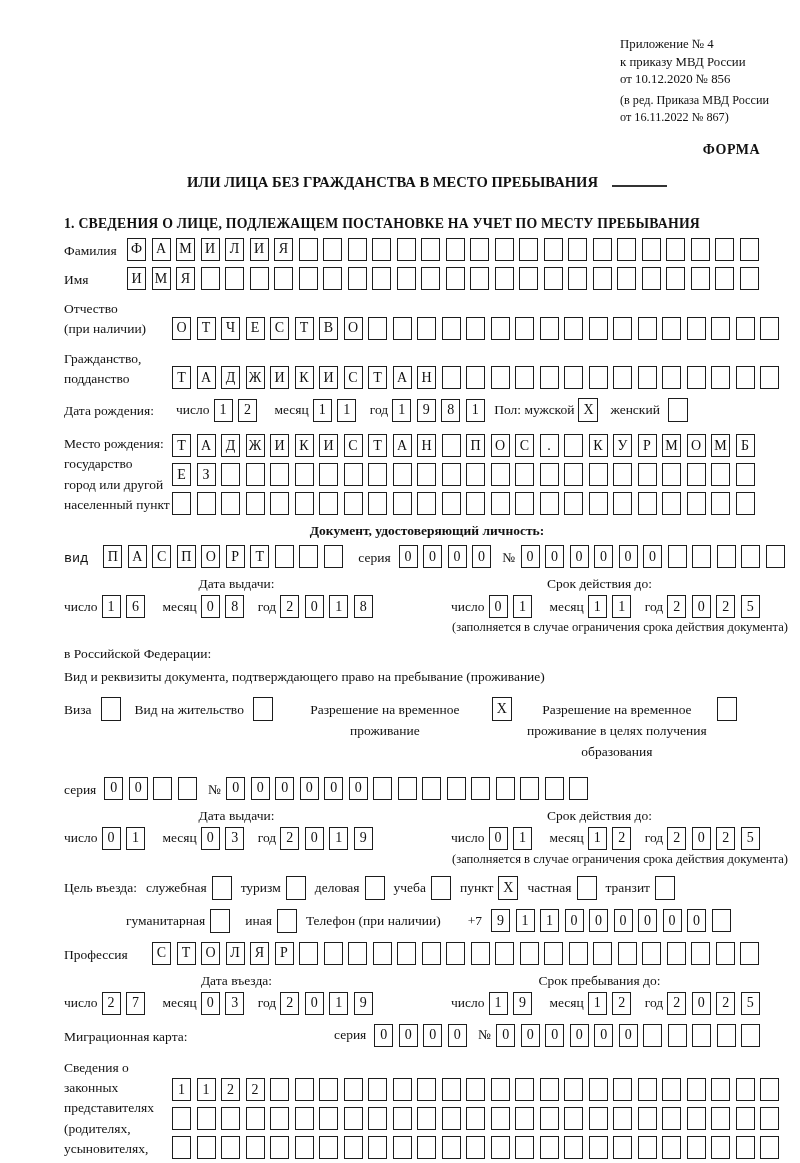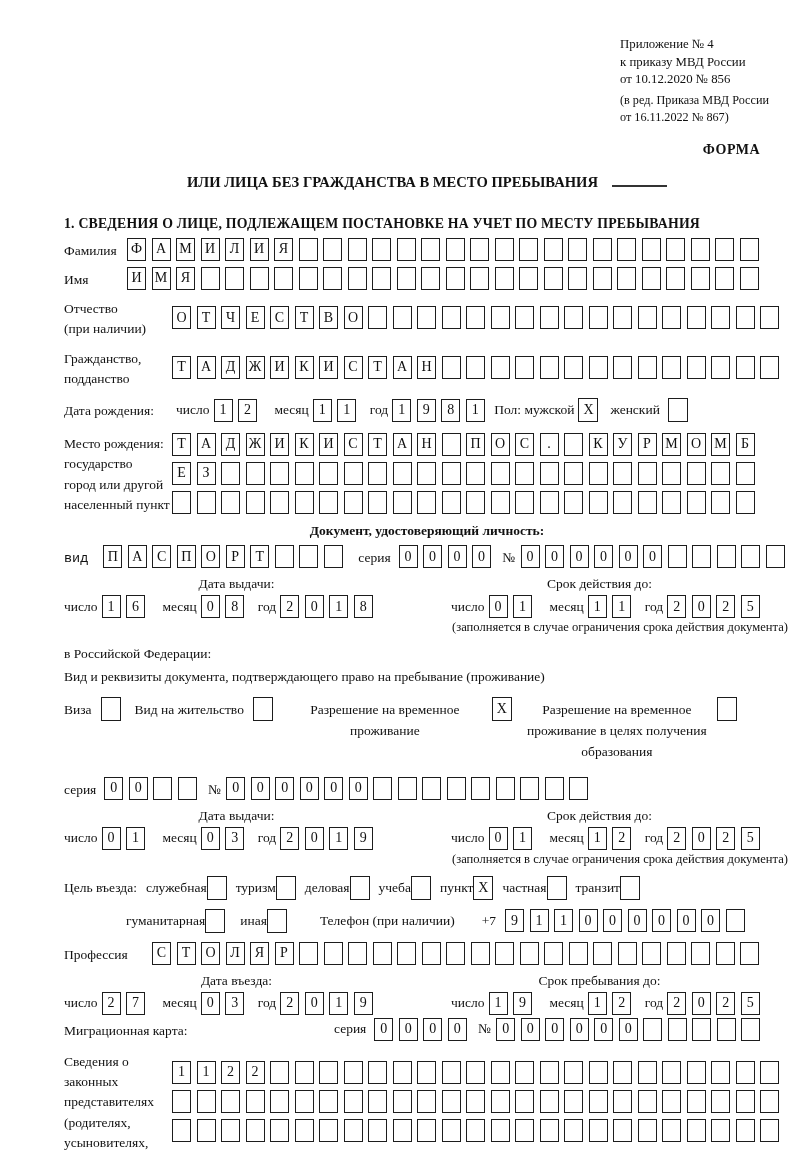--- a/index.html
+++ b/index.html
@@ -25,21 +25,21 @@
   .cell {
     width:19px; height:23px; border:1.5px solid #1d1d1d; margin-right:5.5px;
     display:inline-flex; align-items:center; justify-content:center;
     font-size:14px; flex-shrink:0; background:#fff;
   }
   .checkbox {
     width:20px; height:24px; border:1.5px solid #1d1d1d; display:inline-flex;
     align-items:center; justify-content:center; font-size:14px; flex-shrink:0; background:#fff;
   }
 
-  .row { display:flex; align-items:center; margin-top:6px; }
+  .row { display:flex; align-items:flex-end; margin-top:6px; }
   .lab { flex-shrink:0; padding-top:3px; line-height:1.5; }
   .w63 { width:63px; }
   .w108 { width:108px; }
   .stack { display:flex; flex-direction:column; gap:6px; }
 
   
   .datecols { display:flex; margin-top:8px; }
   .dcol-l { width:345px; }
   .dcol-r { flex:1; }
   .dhead { text-align:center; margin-bottom:3px; }
@@ -50,21 +50,21 @@
 
   
   .visarow { display:flex; gap:14px; margin-top:8px; align-items:flex-start; }
   .visa-opt { display:flex; gap:9px; align-items:flex-start; }
   .visa-opt .olab { padding-top:3px; line-height:1.55; }
   .olab.c { text-align:center; }
   .mw190 { max-width:196px; } .mw178 { max-width:182px; }
 
   
   .prow { display:flex; align-items:center; gap:9px; margin-top:9px; flex-wrap:nowrap; }
-  .p-item { display:flex; align-items:center; }
+  .p-item { display:flex; align-items:center; gap:5px; }
   .indent60 { margin-left:62px; }
 
   .doc-head { text-align:center; font-weight:bold; margin-top:8px; font-size:13.5px; }
   .intro { margin-top:8px; line-height:1.7; }
 
   .mig-label { width:158px; flex-shrink:0; padding-top:3px; }
   .mig-series { margin-left:112px; }
   .inline-lbl { padding-top:3px; }
   .mr8 { margin-right:8px; } .ml10 { margin-left:10px; } .mr5 { margin-right:5px; }
 </style>
@@ -553,21 +553,21 @@
   </div>
   <div class="prow indent60">
     <span class="p-item">
         <span>гуманитарная</span>
         <span class="checkbox"></span>
       </span>
     <span class="p-item" style="margin-left:6px;">
         <span>иная</span>
         <span class="checkbox"></span>
       </span>
-    <span style="margin-left:24px;">Телефон (при наличии)</span>
+    <span style="">Телефон (при наличии)</span>
     <span style="margin-left:18px;">+7</span>
     <span class="boxes">
         <span class="cell">9</span>
         <span class="cell">1</span>
         <span class="cell">1</span>
         <span class="cell">0</span>
         <span class="cell">0</span>
         <span class="cell">0</span>
         <span class="cell">0</span>
         <span class="cell">0</span>
@@ -647,21 +647,21 @@
         <span class="boxes">
             <span class="cell">2</span>
             <span class="cell">0</span>
             <span class="cell">2</span>
             <span class="cell">5</span>
           </span>
       </div>
     </div>
   </div>
 
-  <div class="row" style="align-items:center; margin-top:3px;">
+  <div class="row" style="align-items:center; margin-top:9px;">
     <span class="mig-label">Миграционная карта:</span>
     <span class="inline-lbl mig-series mr8" style="padding-top:0;">серия</span>
     <span class="boxes">
         <span class="cell">0</span>
         <span class="cell">0</span>
         <span class="cell">0</span>
         <span class="cell">0</span>
       </span>
     <span class="inline-lbl mr5" style="margin-left:6px; padding-top:0;">№</span>
     <span class="boxes">

